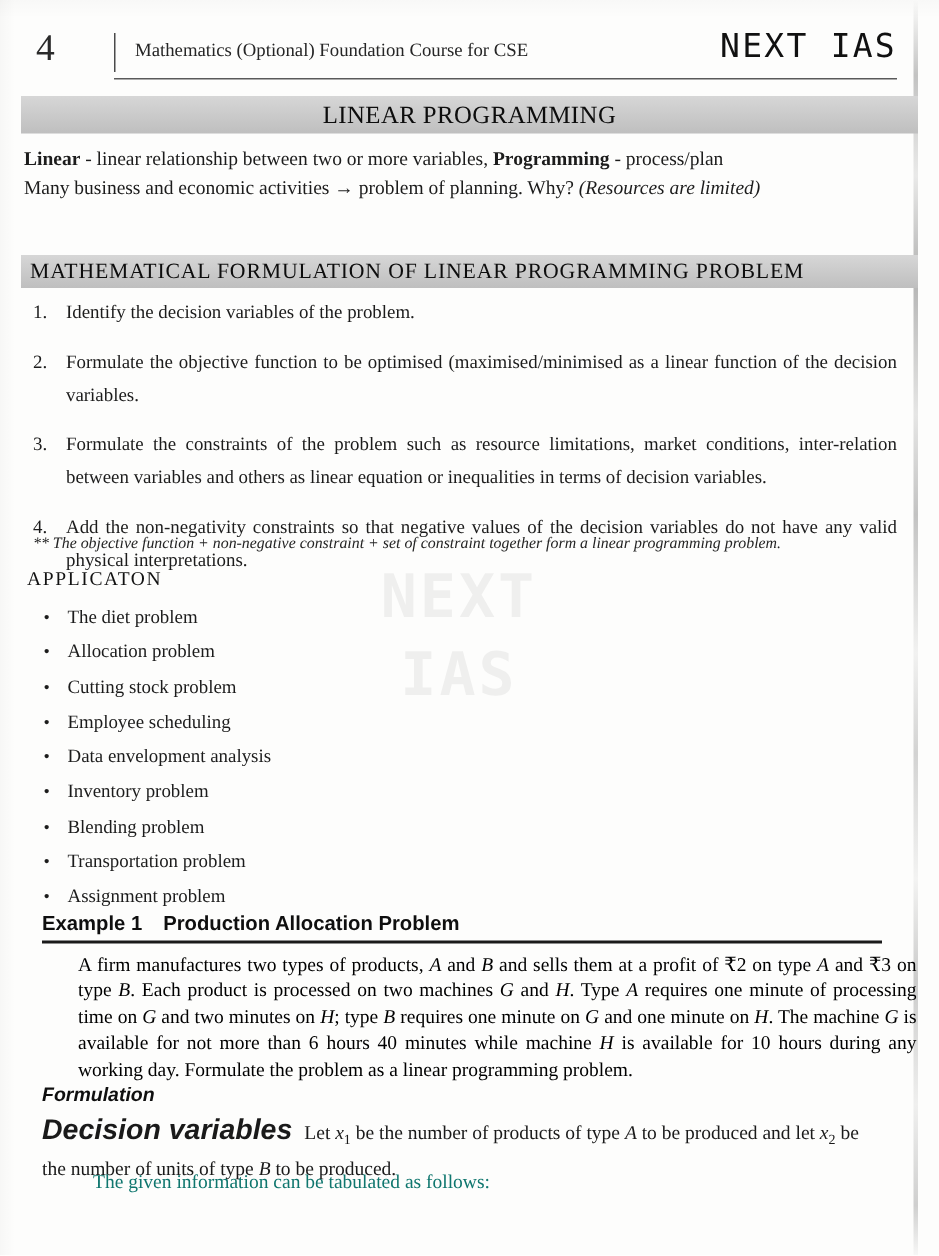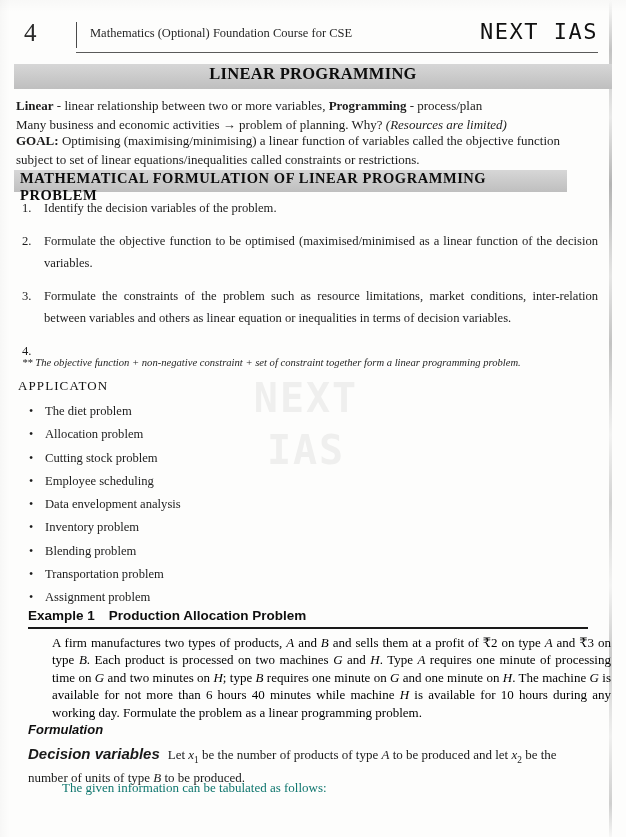--- a/index.html
+++ b/index.html
@@ -102,37 +102,37 @@
     height: 1px;
     background: #5a5a5a;
   }
 
   
   .banner {
     position: absolute;
     background: #c9c9c9;
     background-image: linear-gradient(180deg, rgba(255,255,255,0.25), rgba(0,0,0,0.05));
     color: #0d0d0d;
-    font-weight: bold;
+    font-weight: normal;
     display: flex;
-    align-items: flex-start;
+    align-items: center;
   }
   #banner-linear-programming {
     left: 14px;
     top: 64px;
     width: 598px;
     height: 25px;
     justify-content: center;
     font-size: 16.5px;
     letter-spacing: 0.3px;
   }
   #banner-math-formulation {
     left: 14px;
     top: 170px;
-    width: 553px;
+    width: 598px;
     height: 22px;
     justify-content: flex-start;
     padding-left: 6px;
     box-sizing: border-box;
     font-size: 14.5px;
     letter-spacing: 0.55px;
   }
 
   
   .para {
@@ -285,21 +285,21 @@
     top: 745px;
     width: 560px;
     font-size: 13px;
     line-height: 17.4px;
     color: #1a1a1a;
   }
   #decision-block .dv-label {
     font-family: "Liberation Sans", "DejaVu Sans", sans-serif;
     font-weight: bold;
     font-style: italic;
-    font-size: 15px;
+    font-size: 19px;
     margin-right: 8px;
   }
   #tabulated-line {
     position: absolute;
     left: 44px;
     top: 779px;
     width: 560px;
     font-size: 13px;
     line-height: 17.4px;
     text-indent: 18px;
@@ -329,43 +329,41 @@
 
   <div class="para" id="intro-block">
     <div>
       <span class="b">Linear</span><span> - linear relationship between two or more variables, </span><span class="b">Programming</span><span> - process/plan</span>
     </div>
     <div>
       <span>Many business and economic activities → problem of planning. Why? </span><span class="i">(Resources are limited)</span>
     </div>
   </div>
 
-  <div class="para" id="goal-block">
-    <span class="b">GOAL:</span><span> Optimising (maximising/minimising) a linear function of variables called the objective function subject to set of linear equations/inequalities called constraints or restrictions.</span>
-  </div>
 
   <div class="banner" id="banner-math-formulation">
     <span>MATHEMATICAL FORMULATION OF LINEAR PROGRAMMING PROBLEM</span>
   </div>
 
   <div id="numbered-list">
     <div class="num-item">
       <span class="marker">1.</span>
       <span>Identify the decision variables of the problem.</span>
     </div>
     <div class="num-item">
       <span class="marker">2.</span>
       <span>Formulate the objective function to be optimised (maximised/minimised as a linear function of the decision variables.</span>
     </div>
     <div class="num-item">
       <span class="marker">3.</span>
       <span>Formulate the constraints of the problem such as resource limitations, market conditions, inter-relation between variables and others as linear equation or inequalities in terms of decision variables.</span>
     </div>
     <div class="num-item">
       <span class="marker">4.</span>
+      <span>Add the non-negativity constraints so that negative values of the decision variables do not have any valid physical interpretations.</span>
     </div>
   </div>
 
   <div id="footnote">** The objective function + non-negative constraint + set of constraint together form a  linear programming problem.</div>
 
   <div id="application-heading">APPLICATON</div>
 
   <div id="watermark">
     <div>NEXT</div>
     <div>IAS</div>

